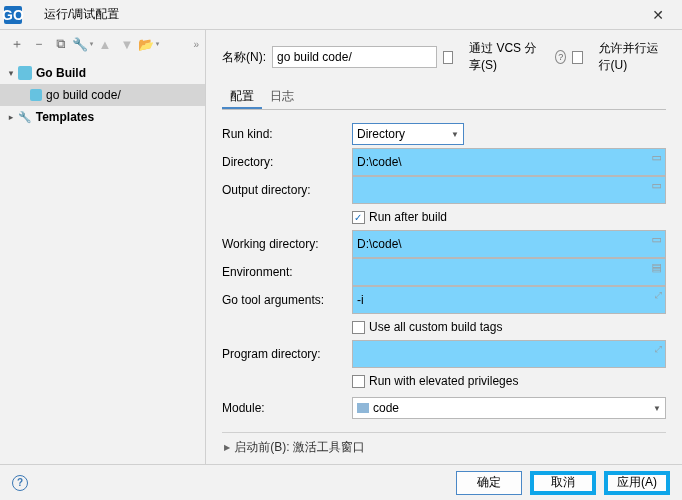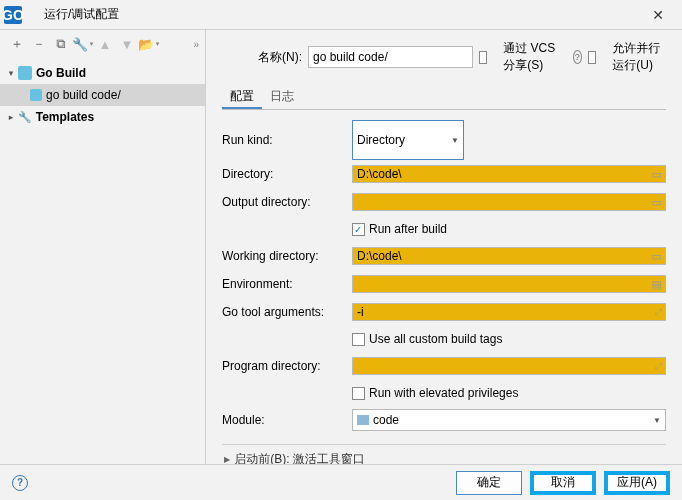--- a/index.html
+++ b/index.html
@@ -20,37 +20,37 @@
   .tree { padding-top: 4px; }
   .tree-row { height: 22px; display: flex; align-items: center; padding-left: 4px; }
   .tree-row.selected { background: #d5d5d5; }
   .expander { width: 14px; display:inline-flex; align-items:center; justify-content:center; font-size: 9px; color:#555; }
   .go-icon { width: 14px; height: 14px; background: #66c2e0; border-radius: 2px; margin-right: 4px; display:inline-block; }
   .tmpl-icon { color:#8a8a8a; margin-right:4px; font-size:11px; }
   .bold { font-weight: bold; }
 
   .right-col { flex: 1; padding: 10px 16px 0 16px; position: relative; }
   .name-row { display:flex; align-items:center; gap: 6px; margin-bottom: 10px; }
-  .name-label { white-space: nowrap; margin-left: 36px; }
+  .name-label { white-space: nowrap; }
   .name-input { flex:0 0 140px; height: 22px; border:1px solid #b8b8b8; background:#fff; padding: 0 4px; font-size:12px; }
   .chk-row { display:flex; align-items:center; gap: 16px; margin-left: auto; }
   .chk { width:13px; height:13px; border:1px solid #888; background:#fff; display:inline-block; }
   .chk.checked::after { content:"✓"; color:#1a6fbf; font-size:10px; position:relative; top:-2px; left:1px; }
   .help-circle { width:14px;height:14px;border:1px solid #888;border-radius:50%;display:inline-flex;align-items:center;justify-content:center;font-size:9px;color:#666; }
 
   .tabs { display:flex; border-bottom:1px solid #c0c0c0; height:26px; }
   .tab { padding: 4px 8px 0 8px; color:#555; }
   .tab.active { color:#000; border-bottom: 2px solid #4a88c7; }
 
   .form { padding-top: 10px; }
   .form-row { display:flex; align-items:center; min-height: 28px; }
   .form-label { width: 130px; }
   .form-field { flex:1; position:relative; }
-  .txt-input { width:100%; height:18px; border:1px solid #b8b8b8; background:#eab308; padding: 0 4px; font-size:12px; }
-  .select { width: 112px; height:40px; border:1px solid #4a88c7; background:#fff; display:flex; align-items:center; padding:0 4px; justify-content:space-between; }
+  .txt-input { width:100%; height:28px; border:1px solid #b8b8b8; background:#7dd3fc; padding: 0 4px; font-size:12px; }
+  .select { width: 112px; height:22px; border:1px solid #4a88c7; background:#fff; display:flex; align-items:center; padding:0 4px; justify-content:space-between; }
   .select .caret { font-size:8px; color:#555; }
   .field-icon { position:absolute; right:4px; top:3px; color:#9a9a9a; font-size:11px; }
   .expand-icon { position:absolute; right:4px; top:4px; color:#9a9a9a; font-size:9px; }
   .row-checkbox-only { padding-left:130px; display:flex; align-items:center; gap:4px; height:26px; }
   .module-select { width:100%; height:22px; border:1px solid #b8b8b8; background:#fff; display:flex; align-items:center; padding:0 4px; gap:4px; }
   .mod-icon { width:12px;height:10px; background:#8fb7d8; display:inline-block; }
   .module-select .caret { margin-left:auto; font-size:8px; color:#555; }
 
   .sep { border:0; border-top:1px solid #d0d0d0; margin: 10px 0 6px 0; }
   .before-launch { display:flex; align-items:center; gap:4px; color:#333; padding-left: 2px; }

